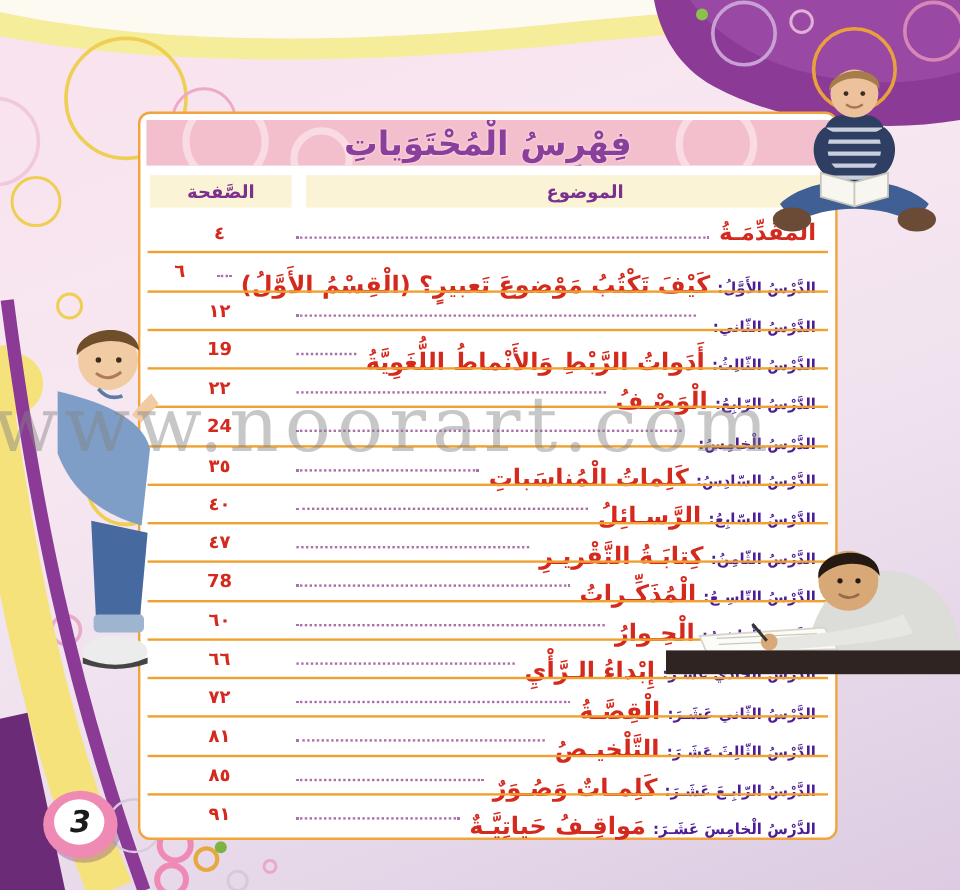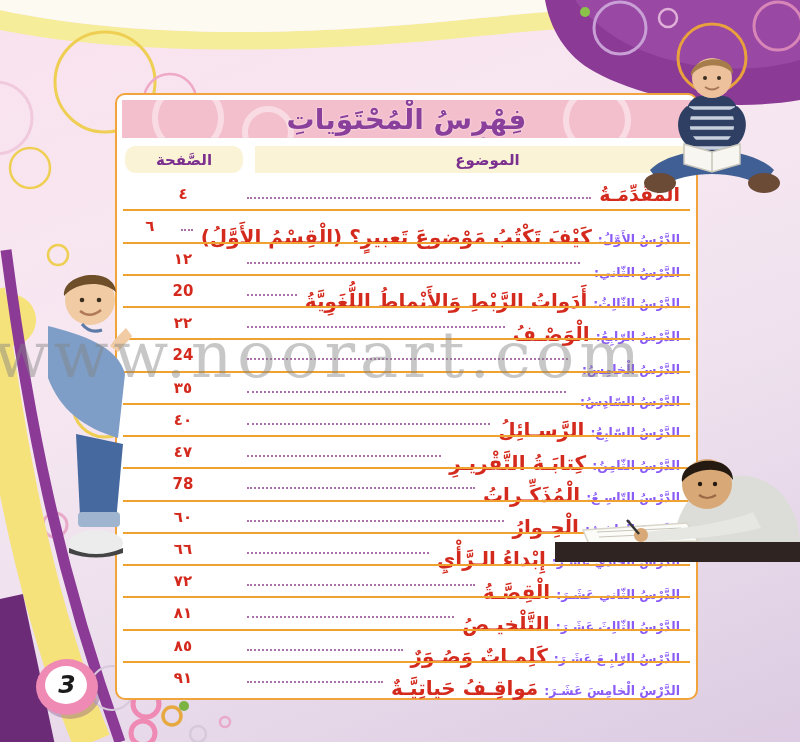--- a/index.html
+++ b/index.html
@@ -18,27 +18,27 @@
   .title-banner{position:absolute;left:5px;right:5px;top:5px;height:38px;
                 background:#f4bfcd;overflow:hidden;display:flex;align-items:center;justify-content:center;}
   .title-banner .swirl{position:absolute;border:6px solid rgba(255,255,255,.45);border-radius:50%;}
   .title-text{font-size:28px;font-weight:bold;color:#8a3f9b;z-index:1;
               text-shadow:0 0 2px rgba(255,255,255,.9);}
   .header-row{position:absolute;left:8px;right:8px;top:51px;height:27px;direction:rtl;
               display:flex;gap:12px;}
   .header-cell{background:#fbf3d6;display:flex;align-items:center;justify-content:center;
                color:#7b2f8e;font-weight:bold;font-size:15px;}
   .header-topic{flex:1;padding-left:32px;}
-  .header-page{width:118px;border-radius:11px;}
+  .header-page{width:118px;}
   .rows-host{position:absolute;left:6px;right:6px;top:84px;bottom:5px;
              display:flex;flex-direction:column;direction:rtl;}
   .toc-row{flex:1;display:flex;align-items:center;min-height:0;padding:0 4px;}
   .toc-row + .toc-row{border-top:2px solid #f0a231;}
   .cell-topic{display:flex;align-items:baseline;white-space:nowrap;margin-right:6px;}
-  .lesson-label{color:#8b5cf6;font-weight:bold;font-size:12.5px;margin-left:6px;margin-top:28px;}
+  .lesson-label{color:#4c1d95;font-weight:bold;font-size:12.5px;margin-left:6px;margin-top:28px;}
   .lesson-title{color:#d42a1e;font-weight:bold;font-size:20px;}
   .intro-row .lesson-title{font-size:19px;}
   .leader{flex:1;height:0;border-bottom:2px dotted #ab6fab;margin:0 8px;
           align-self:center;transform:translateY(4px);min-width:12px;}
   .cell-page{width:112px;text-align:center;color:#d42a1e;font-weight:bold;font-size:15px;}
 
   
   .watermark{position:absolute;left:-6px;top:318px;width:812px;z-index:6;
              font-family:"DejaVu Serif",serif;font-size:64px;letter-spacing:5px;
              color:rgba(130,130,130,.45);white-space:nowrap;pointer-events:none;}
@@ -137,40 +137,41 @@
       </div>
       <span class="leader"></span>
       <div class="cell-page">١٢</div>
     </div>
         <div class="toc-row">
       <div class="cell-topic">
         <span class="lesson-label">الدَّرْسُ الثّالِثُ:</span>
         <span class="lesson-title">أَدَواتُ الرَّبْطِ وَالأَنْماطُ اللُّغَوِيَّةُ</span>
       </div>
       <span class="leader"></span>
-      <div class="cell-page">20</div>
+      <div class="cell-page">19</div>
     </div>
         <div class="toc-row">
       <div class="cell-topic">
         <span class="lesson-label">الدَّرْسُ الرّابِعُ:</span>
         <span class="lesson-title">الْوَصْـفُ</span>
       </div>
       <span class="leader"></span>
       <div class="cell-page">٢٢</div>
     </div>
         <div class="toc-row">
       <div class="cell-topic">
         <span class="lesson-label">الدَّرْسُ الْخامِسُ:</span>
       </div>
       <span class="leader"></span>
       <div class="cell-page">24</div>
     </div>
         <div class="toc-row">
       <div class="cell-topic">
         <span class="lesson-label">الدَّرْسُ السّادِسُ:</span>
+        <span class="lesson-title">كَلِماتُ الْمُناسَباتِ</span>
       </div>
       <span class="leader"></span>
       <div class="cell-page">٣٥</div>
     </div>
         <div class="toc-row">
       <div class="cell-topic">
         <span class="lesson-label">الدَّرْسُ السّابِعُ:</span>
         <span class="lesson-title">الرَّسـائِلُ</span>
       </div>
       <span class="leader"></span>

